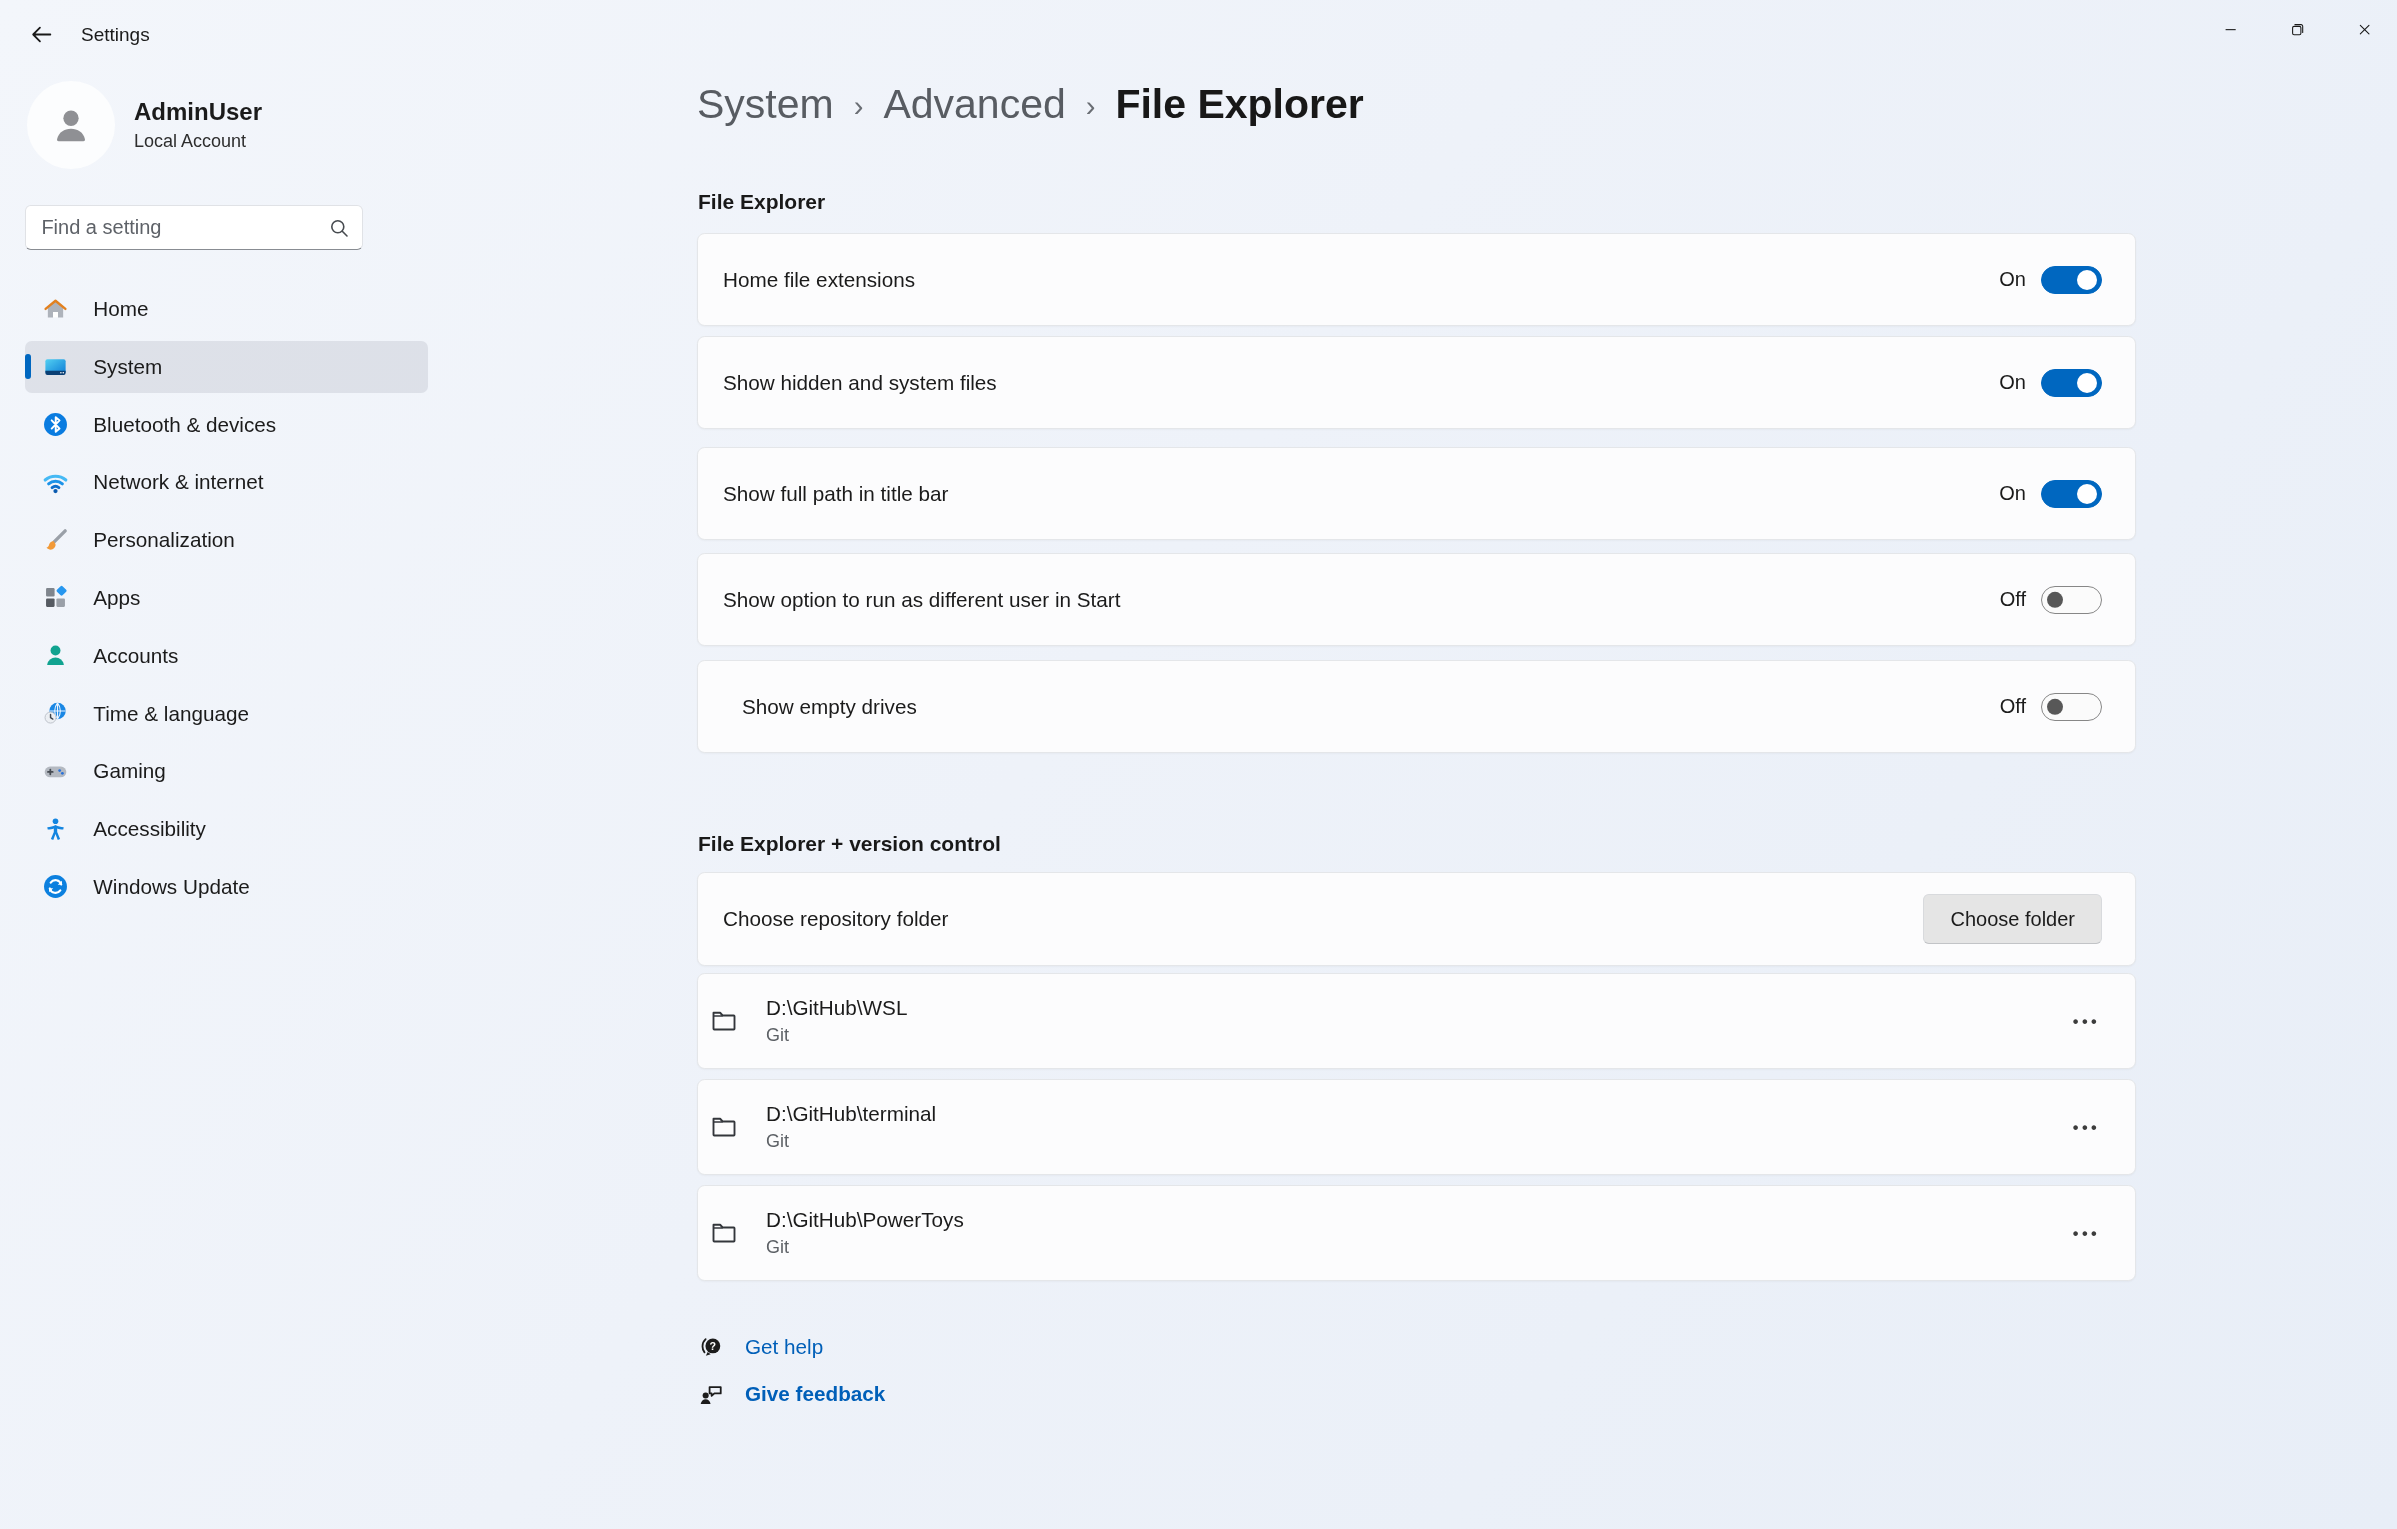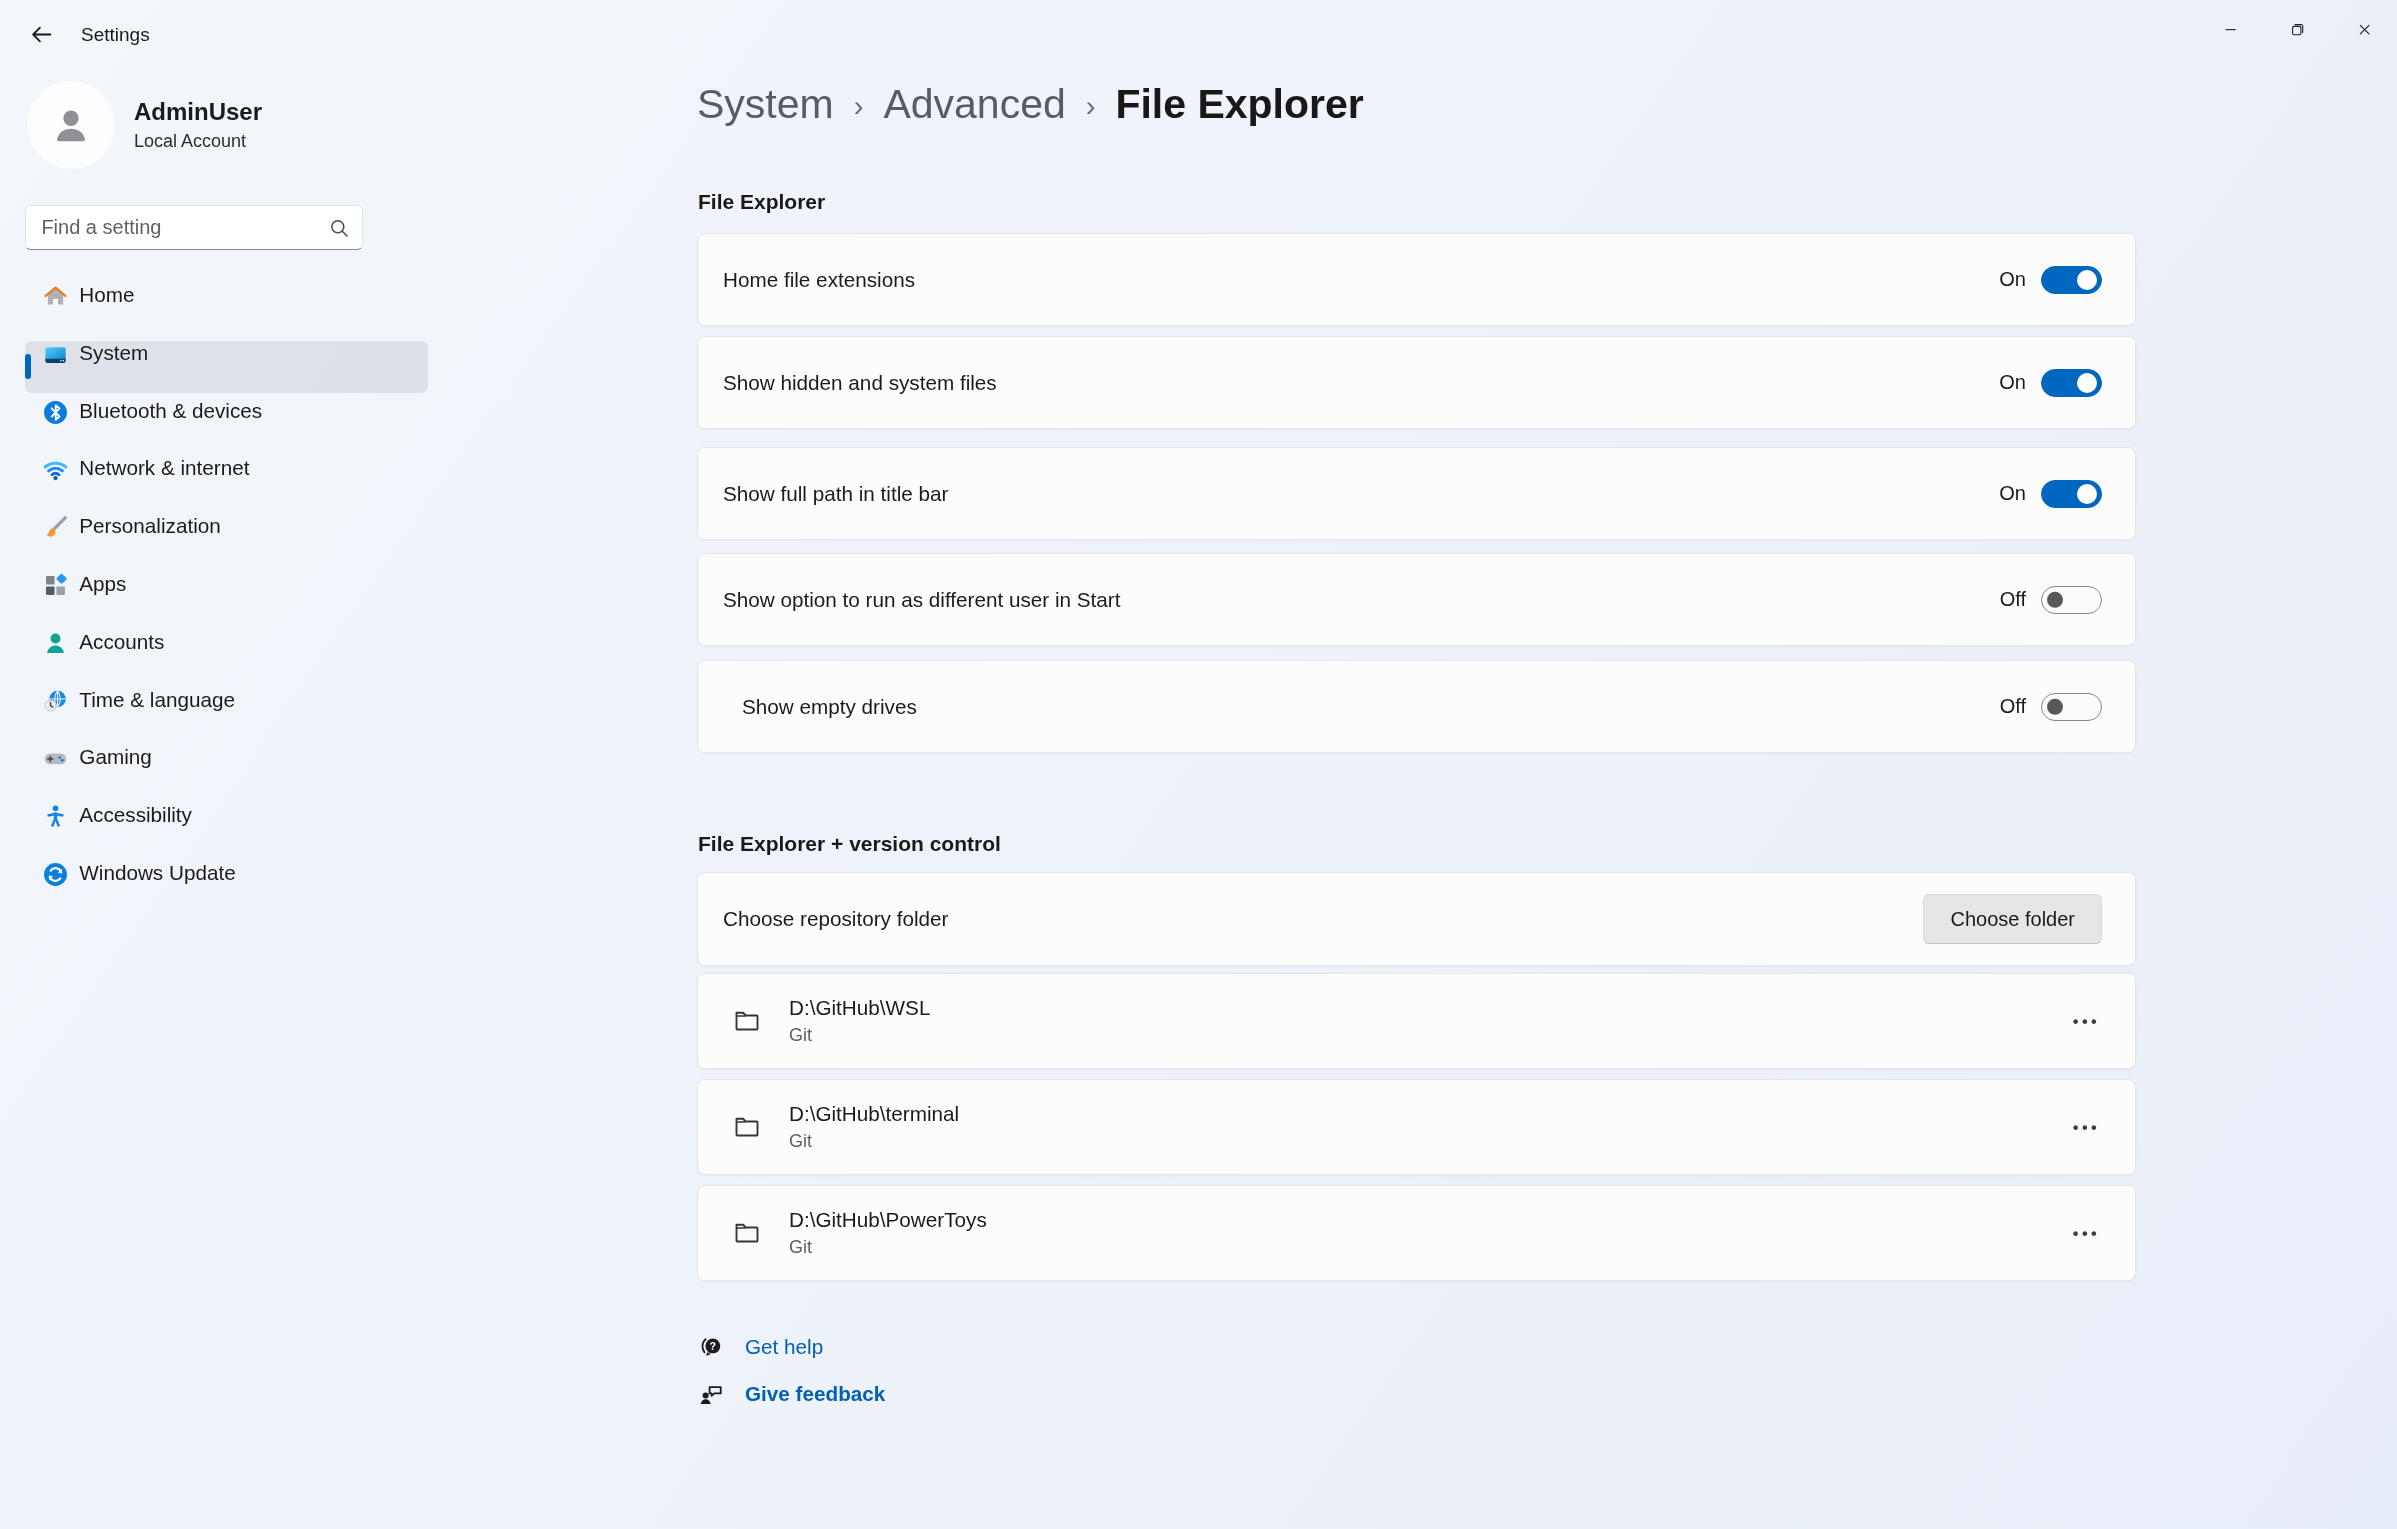--- a/index.html
+++ b/index.html
@@ -34,21 +34,21 @@
     border:1px solid #e0e2e6;border-bottom:1.9px solid #888c92;border-radius:5.8px;
     display:flex;align-items:center;padding:0 11.5px 0 15.4px;}
   .search-box input{flex:1;border:none;outline:none;background:transparent;font-size:20px;
     font-family:inherit;color:#1b1b1b;}
   .search-box input::placeholder{color:#5e6268;}
   .search-icon svg{width:24px;height:24px;}
 
   
   .nav{position:absolute;left:25px;top:283px;width:403px;}
   .nav-item{position:relative;height:52px;margin-bottom:5.8px;border-radius:6.7px;display:flex;
-    padding-left:17.3px;gap:10px;font-size:20.7px;cursor:pointer;}
+    align-items:center;padding-left:17.3px;gap:24px;font-size:20.7px;cursor:pointer;}
   .nav-item.selected{background:rgba(120,127,140,0.16);}
   .nav-item.selected::before{content:"";position:absolute;left:0;top:13.4px;width:5.8px;height:25px;
     border-radius:2.9px;background:var(--accent);}
   .nav-icon{width:27px;height:27px;flex:0 0 27px;}
   .nav-icon svg{width:27px;height:27px;}
 
   
   .breadcrumb{position:absolute;left:697px;top:81px;display:flex;align-items:center;gap:20px;
     font-size:41px;color:#585c62;white-space:nowrap;}
   .crumb{cursor:pointer;}
@@ -71,21 +71,21 @@
   .toggle .thumb{position:absolute;top:50%;transform:translateY(-50%);left:4.8px;width:16.3px;height:16.3px;
     border-radius:50%;background:#585858;}
   .toggle.on{background:var(--accent);border-color:var(--accent);}
   .toggle.on .thumb{left:auto;right:3.8px;width:20px;height:20px;background:#ffffff;}
 
   .chooser-card{top:872px;height:94px;}
   .choose-btn{margin-left:auto;height:50px;padding:0 26px;background:#e5e5e5;border:1px solid #d8dadd;
     border-bottom-color:#c2c4c7;border-radius:5.8px;font-size:20px;color:#1b1b1b;font-family:inherit;
     display:flex;align-items:center;cursor:pointer;}
 
-  .repo-card{height:96px;padding:0 33px 0 34px;gap:27px;cursor:pointer;}
+  .repo-card{height:96px;padding:0 33px 0 11px;gap:27px;cursor:pointer;}
   .repo-icon svg{width:30px;height:30px;}
   .repo-text{display:flex;flex-direction:column;gap:5.8px;}
   .repo-path{font-size:20.7px;}
   .repo-sub{font-size:18px;color:#5d6166;}
   .repo-more{margin-left:auto;font-size:16.3px;font-weight:700;letter-spacing:3.4px;color:#3c3c3c;
     cursor:pointer;padding:9.6px 1.9px;}
 
   
   .footer-link{position:absolute;left:698px;height:42px;display:flex;align-items:center;gap:20px;}
   .link-icon svg{width:27px;height:27px;}

